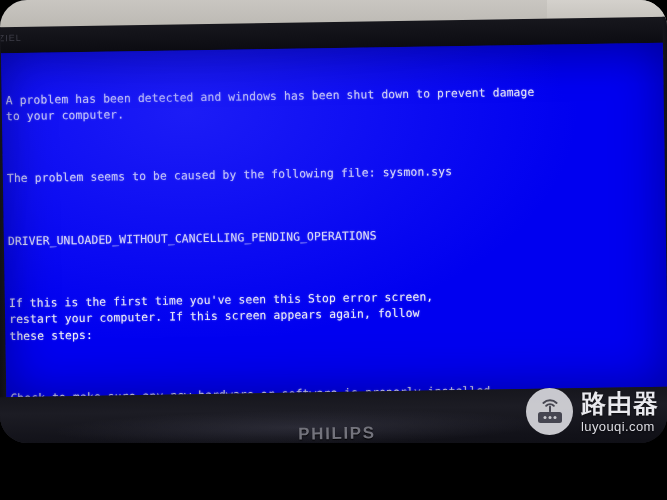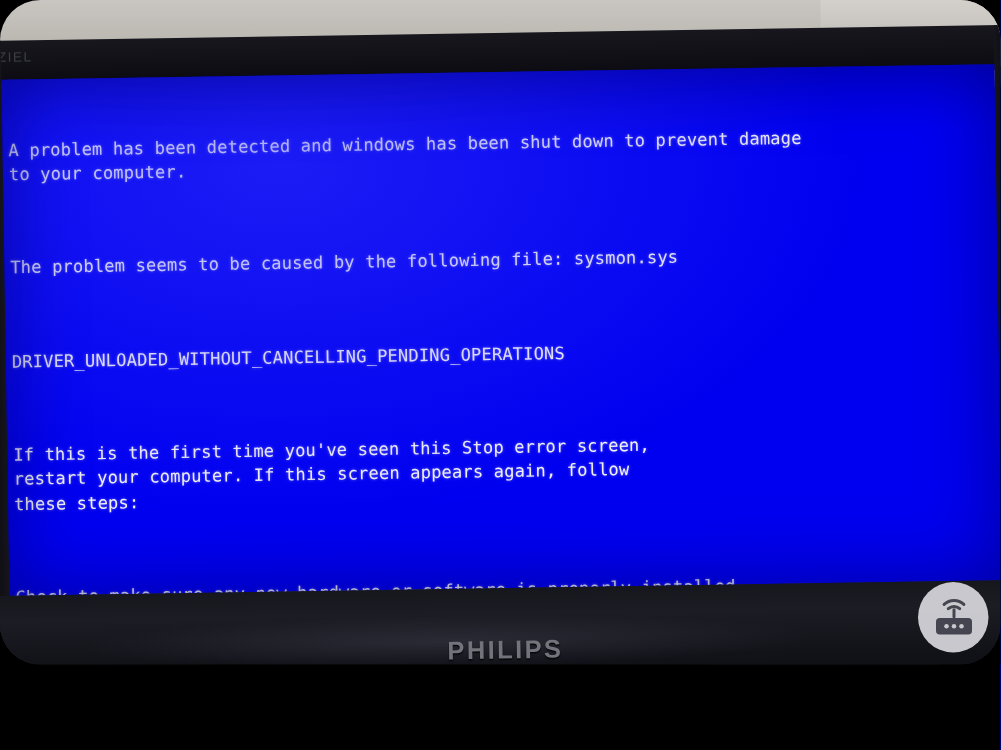--- a/index.html
+++ b/index.html
@@ -251,15 +251,19 @@
       <svg width="32" height="30" viewBox="0 0 32 30" aria-hidden="true">
         <rect x="4" y="15" width="24" height="11" rx="2.5" fill="#4a4a55"></rect>
         <circle cx="11" cy="20.5" r="1.5" fill="#d7d7dc"></circle>
         <circle cx="16" cy="20.5" r="1.5" fill="#d7d7dc"></circle>
         <circle cx="21" cy="20.5" r="1.5" fill="#d7d7dc"></circle>
         <path d="M16 14.2 L16 9.5" stroke="#4a4a55" stroke-width="2" stroke-linecap="round"></path>
         <path d="M12.2 8.8 A5.6 5.6 0 0 1 19.8 8.8" stroke="#4a4a55" stroke-width="2" fill="none" stroke-linecap="round"></path>
         <path d="M9.4 5.9 A9.6 9.6 0 0 1 22.6 5.9" stroke="#4a4a55" stroke-width="2" fill="none" stroke-linecap="round"></path>
       </svg>
     </div>
+    <div class="wm-texts">
+      <div class="wm-cn">路由器</div>
+      <div class="wm-en">luyouqi.com</div>
+    </div>
   </div>
 
 </div>
 
 </body></html>

